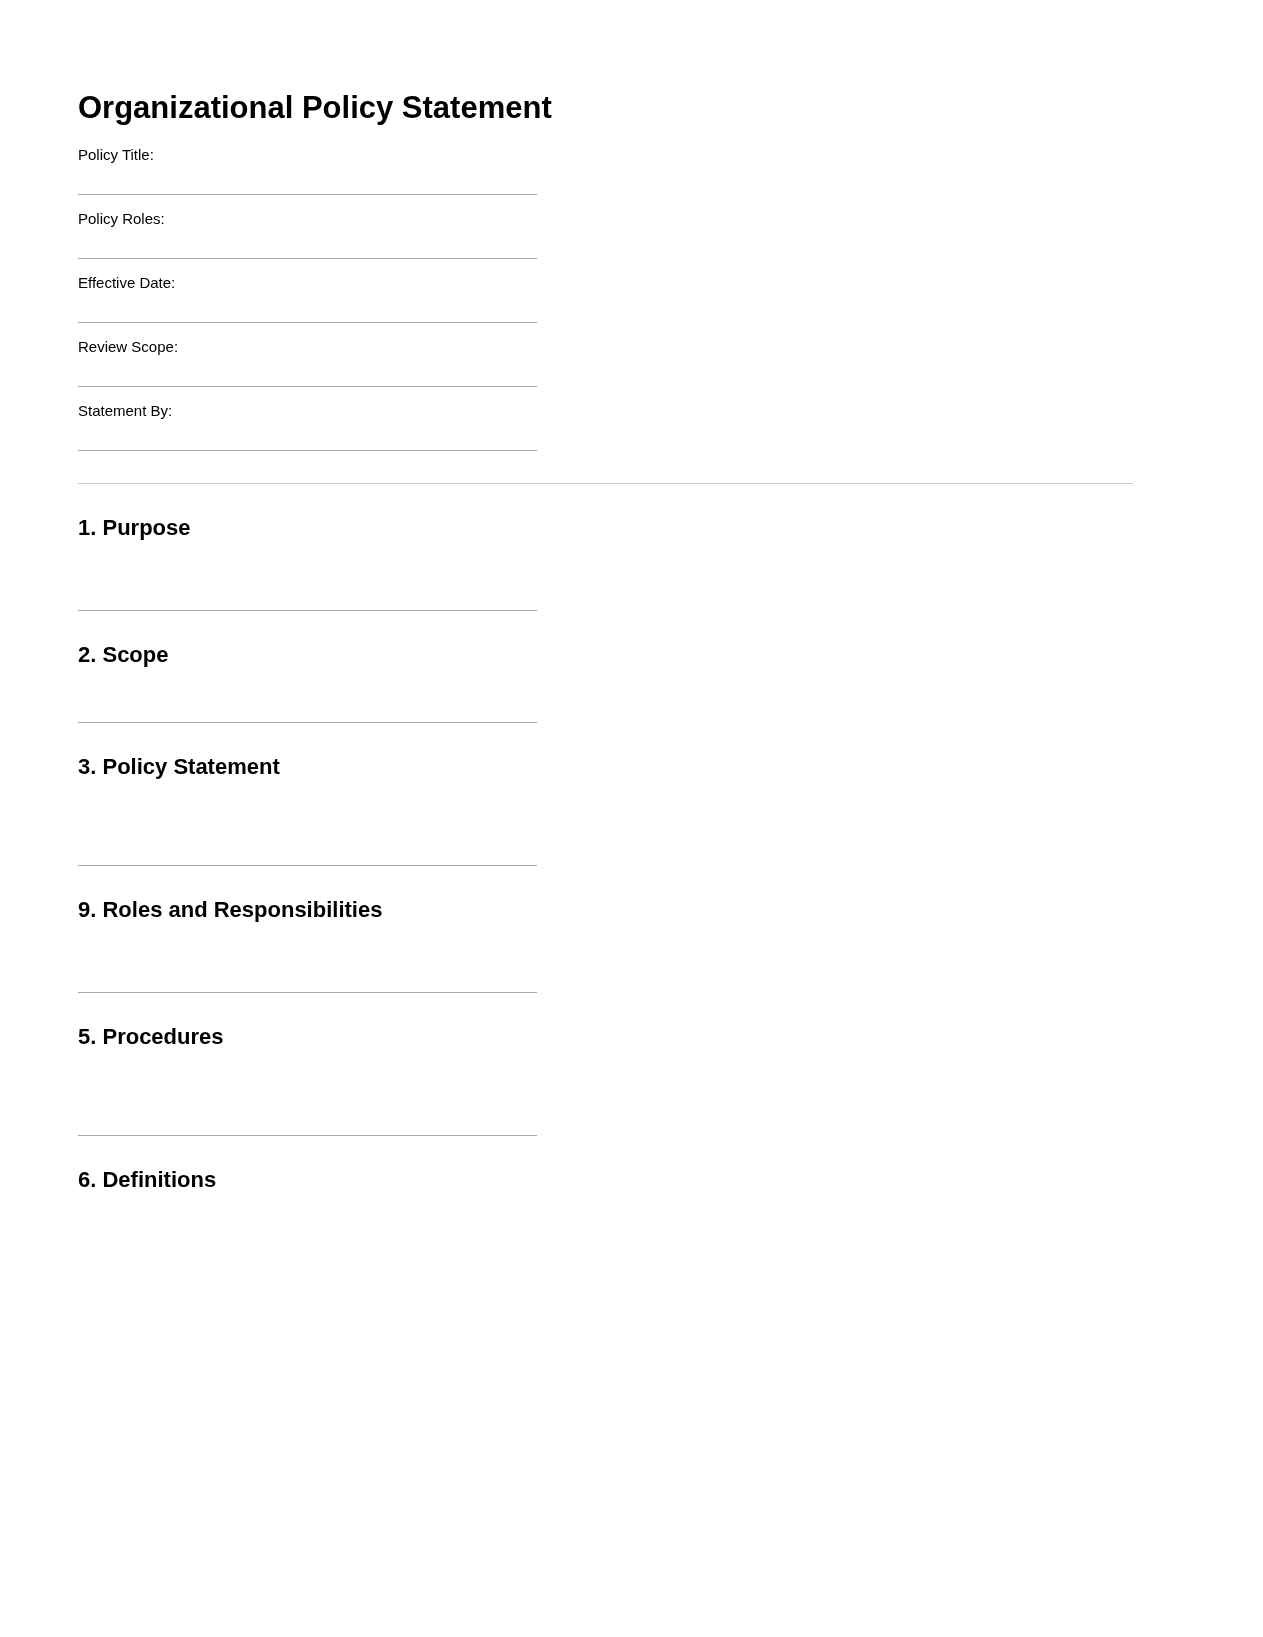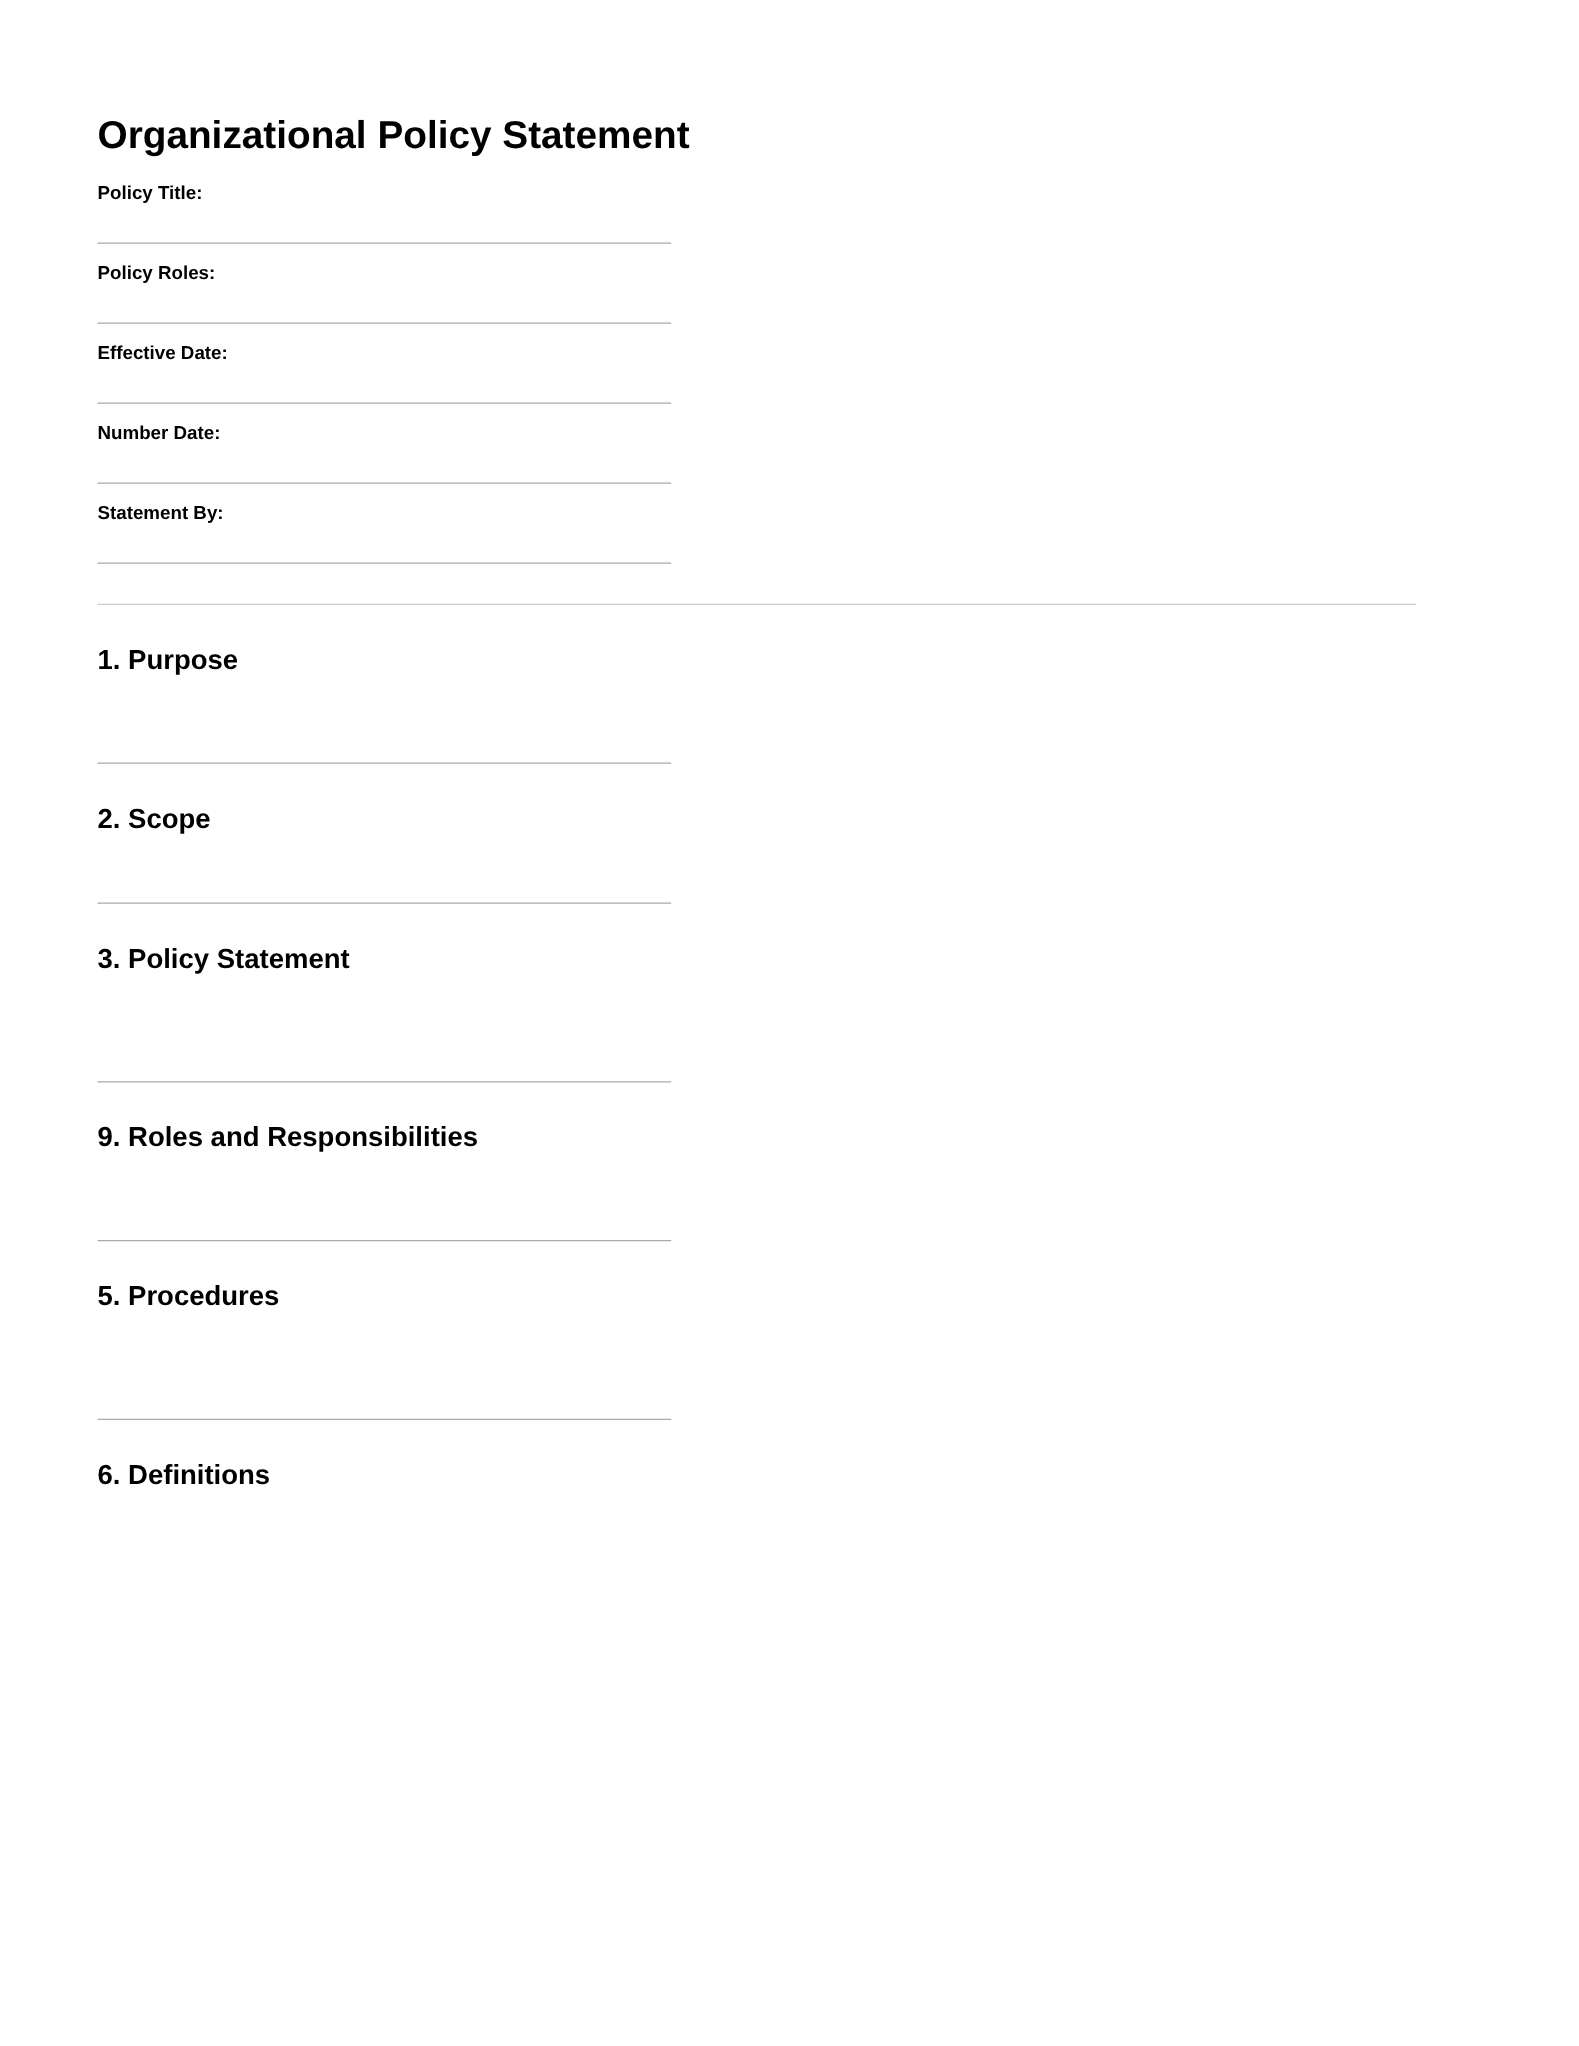--- a/index.html
+++ b/index.html
@@ -1,40 +1,40 @@
 <!DOCTYPE html>
 <html><head>
 <meta charset="utf-8">
 <style>
   html, body { margin:0; padding:0; background:#ffffff; }
   body { width:1263px; height:1637px; position:relative; font-family:"Liberation Sans", sans-serif; color:#000; }
   .page { position:absolute; left:78px; top:0; width:1055px; }
   h1 { position:absolute; left:0; top:89px; margin:0; font-size:31px; font-weight:bold; line-height:38px; white-space:nowrap; }
-  .field-label { position:absolute; left:0; font-size:15px; font-weight:bold; line-height:18px; white-space:nowrap; }
+  .field-label { position:absolute; left:0; font-size:15px; font-weight:normal; line-height:18px; white-space:nowrap; }
   .field-input { position:absolute; left:0; width:459px; height:28px; border:none; border-bottom:1px solid #aaaaaa; background:transparent; outline:none; padding:0; font-family:"Liberation Sans", sans-serif; font-size:15px; }
   .divider { position:absolute; left:0; top:483px; width:1055px; height:0; border-top:1px solid #cccccc; }
   .section-heading { position:absolute; left:0; font-size:22px; font-weight:bold; line-height:26px; white-space:nowrap; margin:0;text-align:center; }
   .section-area { position:absolute; left:0; width:459px; border:none; border-bottom:1px solid #aaaaaa; background:transparent; outline:none; resize:none; padding:0; font-family:"Liberation Sans", sans-serif; font-size:15px; }
 </style>
 </head>
 <body>
 
 <div class="page">
   <h1>Organizational Policy Statement</h1>
 
   <div class="field-label" style="top:146px">Policy Title:</div>
   <input class="field-input" style="top: 166px;" type="text" value="">
 
   <div class="field-label" style="top:210px">Policy Roles:</div>
   <input class="field-input" style="top: 230px;" type="text" value="">
 
   <div class="field-label" style="top:274px">Effective Date:</div>
   <input class="field-input" style="top: 294px;" type="text" value="">
 
-  <div class="field-label" style="top:338px">Number Date:</div>
+  <div class="field-label" style="top:338px">Review Scope:</div>
   <input class="field-input" style="top: 358px;" type="text" value="">
 
   <div class="field-label" style="top:402px">Statement By:</div>
   <input class="field-input" style="top: 422px;" type="text" value="">
 
   <div class="divider"></div>
 
   <h2 class="section-heading" style="top:515px">1. Purpose</h2>
   <textarea class="section-area" style="top: 551px; height: 59px;"></textarea>
 

